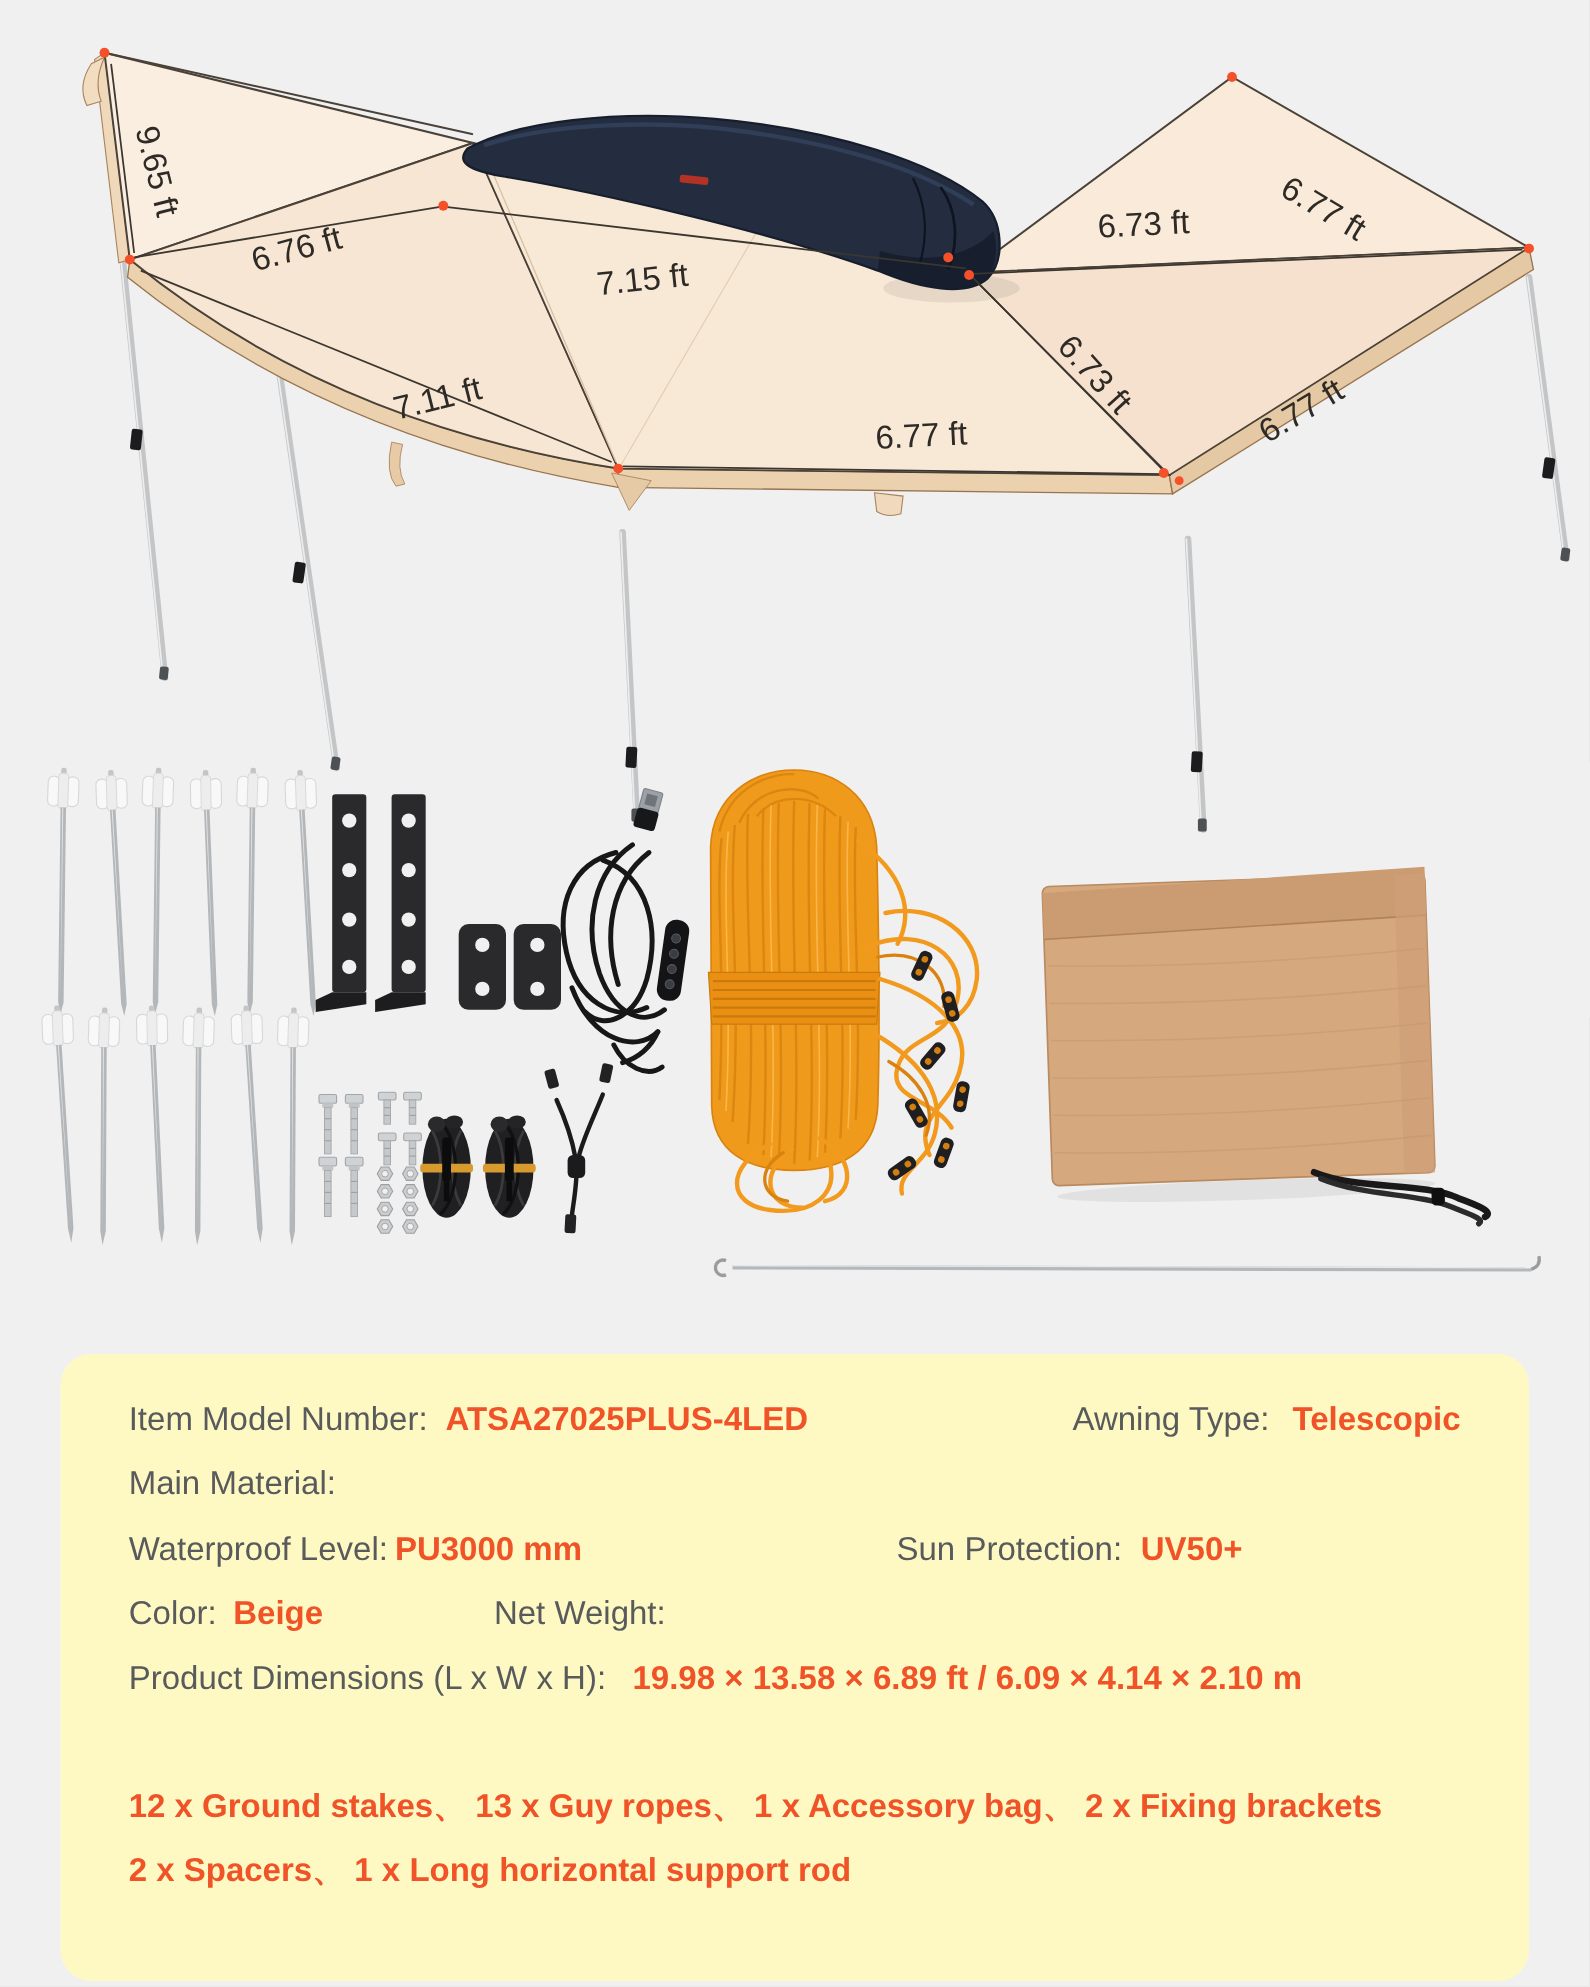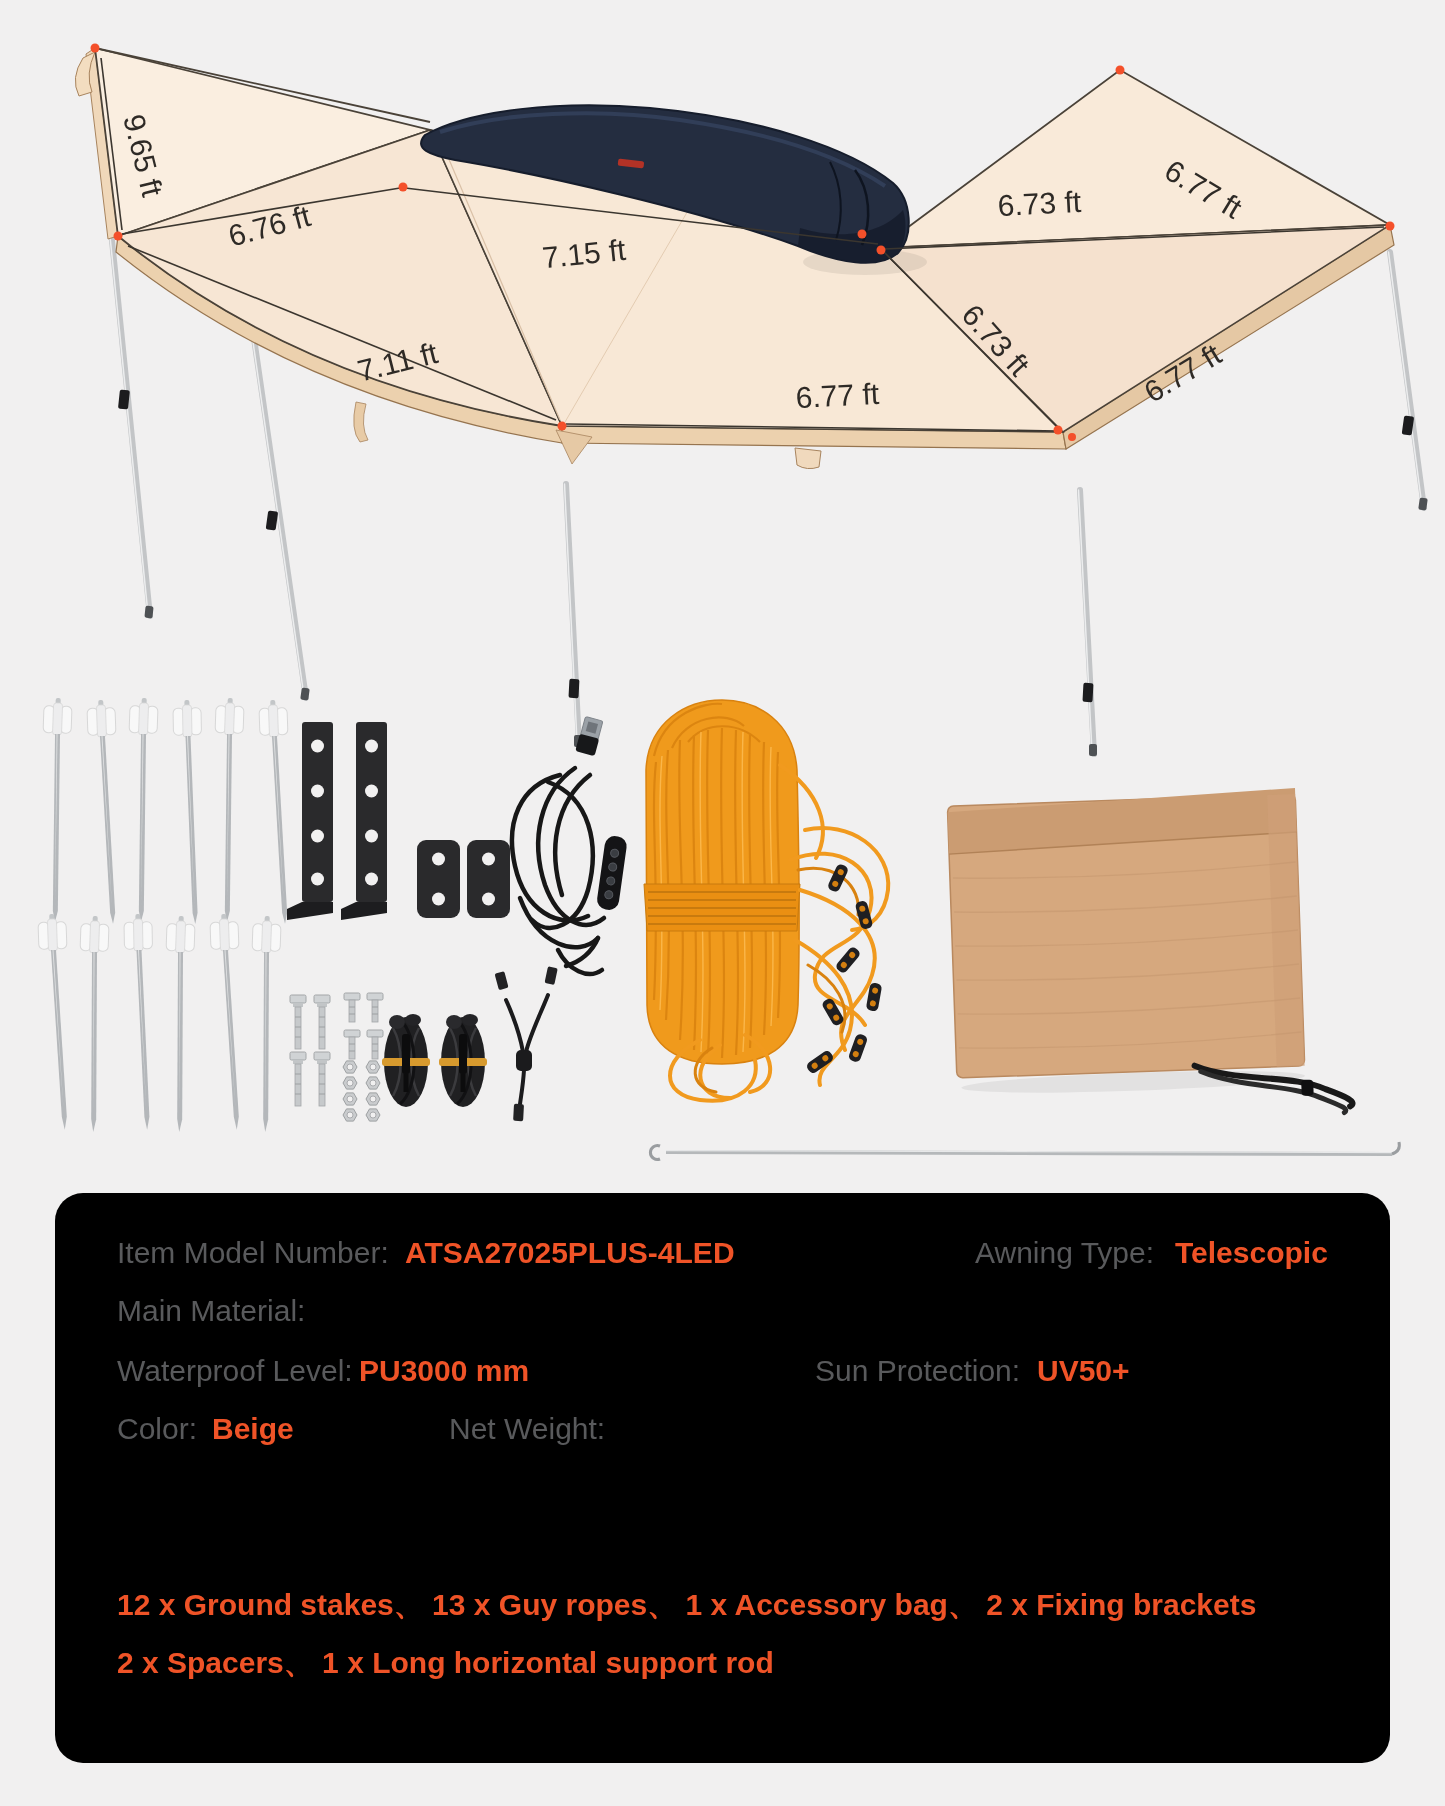--- a/index.html
+++ b/index.html
@@ -4,22 +4,22 @@
 <style>
   html,body{margin:0;padding:0;background:#e4e3e4;}
   .stage{
     width:1445px;height:1806px;position:relative;margin:0 auto;
     background:#f1f0f0;overflow:hidden;
     font-family:"Liberation Sans",sans-serif;
   }
   .stage svg{position:absolute;left:0;top:0;}
   .dim-label{font-size:30px;fill:#2e2a26;}
   .spec-card{
-    position:absolute;left:55px;top:1193px;width:1335px;height:570px;
-    background:#000000;border-radius:28px;
+    position:absolute;left:55px;top:1231px;width:1335px;height:570px;
+    background:#fef9c3;border-radius:28px;
   }
   .spec-row{position:absolute;left:62px;width:1276px;height:40px;line-height:40px;
     font-size:30px;white-space:nowrap;}
   .spec-row span{position:absolute;top:0;}
   .lbl{color:#595a5c;font-weight:400;}
   .val{color:#ef5327;font-weight:700;}
 </style>
 </head>
 <body>
 
@@ -377,20 +377,24 @@
     <span class="lbl" style="left:0">Waterproof Level:</span>
     <span class="val" style="left:242px">PU3000 mm</span>
     <span class="lbl" style="left:698px">Sun Protection:</span>
     <span class="val" style="left:920px">UV50+</span>
   </div>
   <div class="spec-row" style="top:216px">
     <span class="lbl" style="left:0">Color:</span>
     <span class="val" style="left:95px">Beige</span>
     <span class="lbl" style="left:332px">Net Weight:</span>
   </div>
+  <div class="spec-row" style="top:275px">
+    <span class="lbl" style="left:0">Product Dimensions (L x W x H):</span>
+    <span class="val" style="left:458px">19.98 × 13.58 × 6.89 ft / 6.09 × 4.14 × 2.10 m</span>
+  </div>
   <div class="spec-row" style="top:333px">
   </div>
   <div class="spec-row" style="top:392px">
     <span class="val" style="left:0">12 x Ground stakes、 13 x Guy ropes、 1 x Accessory bag、 2 x Fixing brackets</span>
   </div>
   <div class="spec-row" style="top:450px">
     <span class="val" style="left:0">2 x Spacers、 1 x Long horizontal support rod</span>
   </div>
 </div>
 

